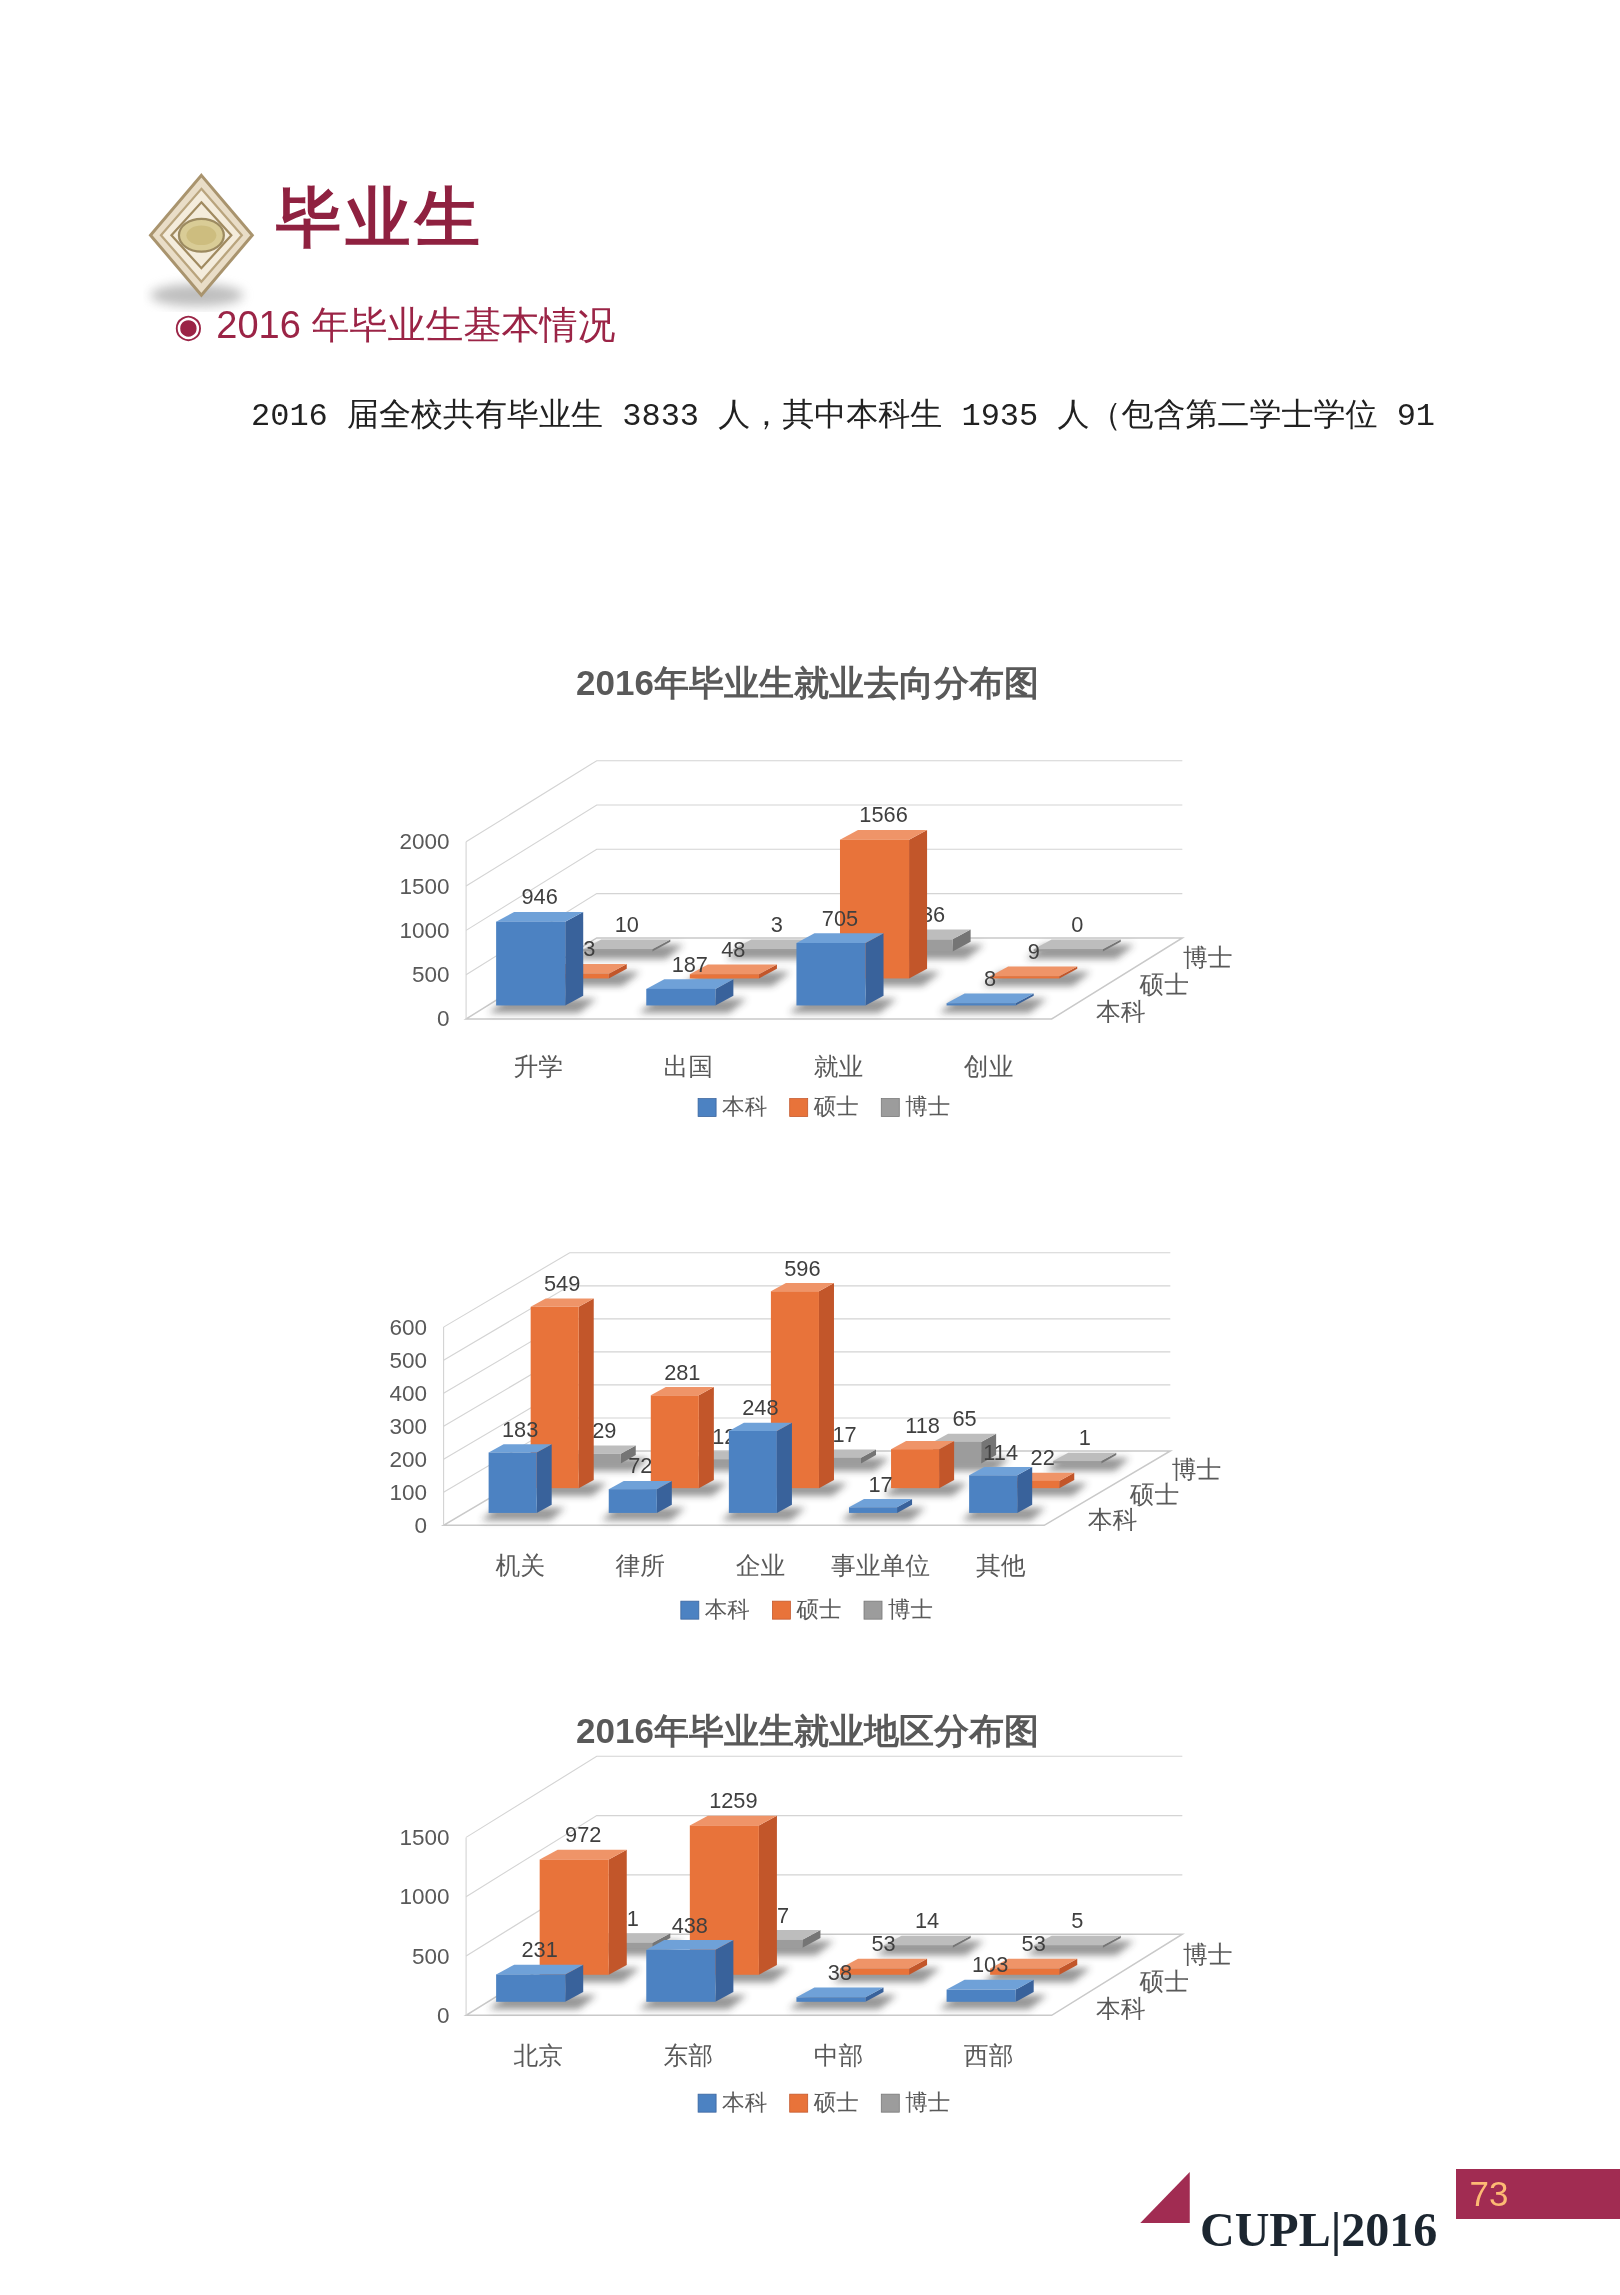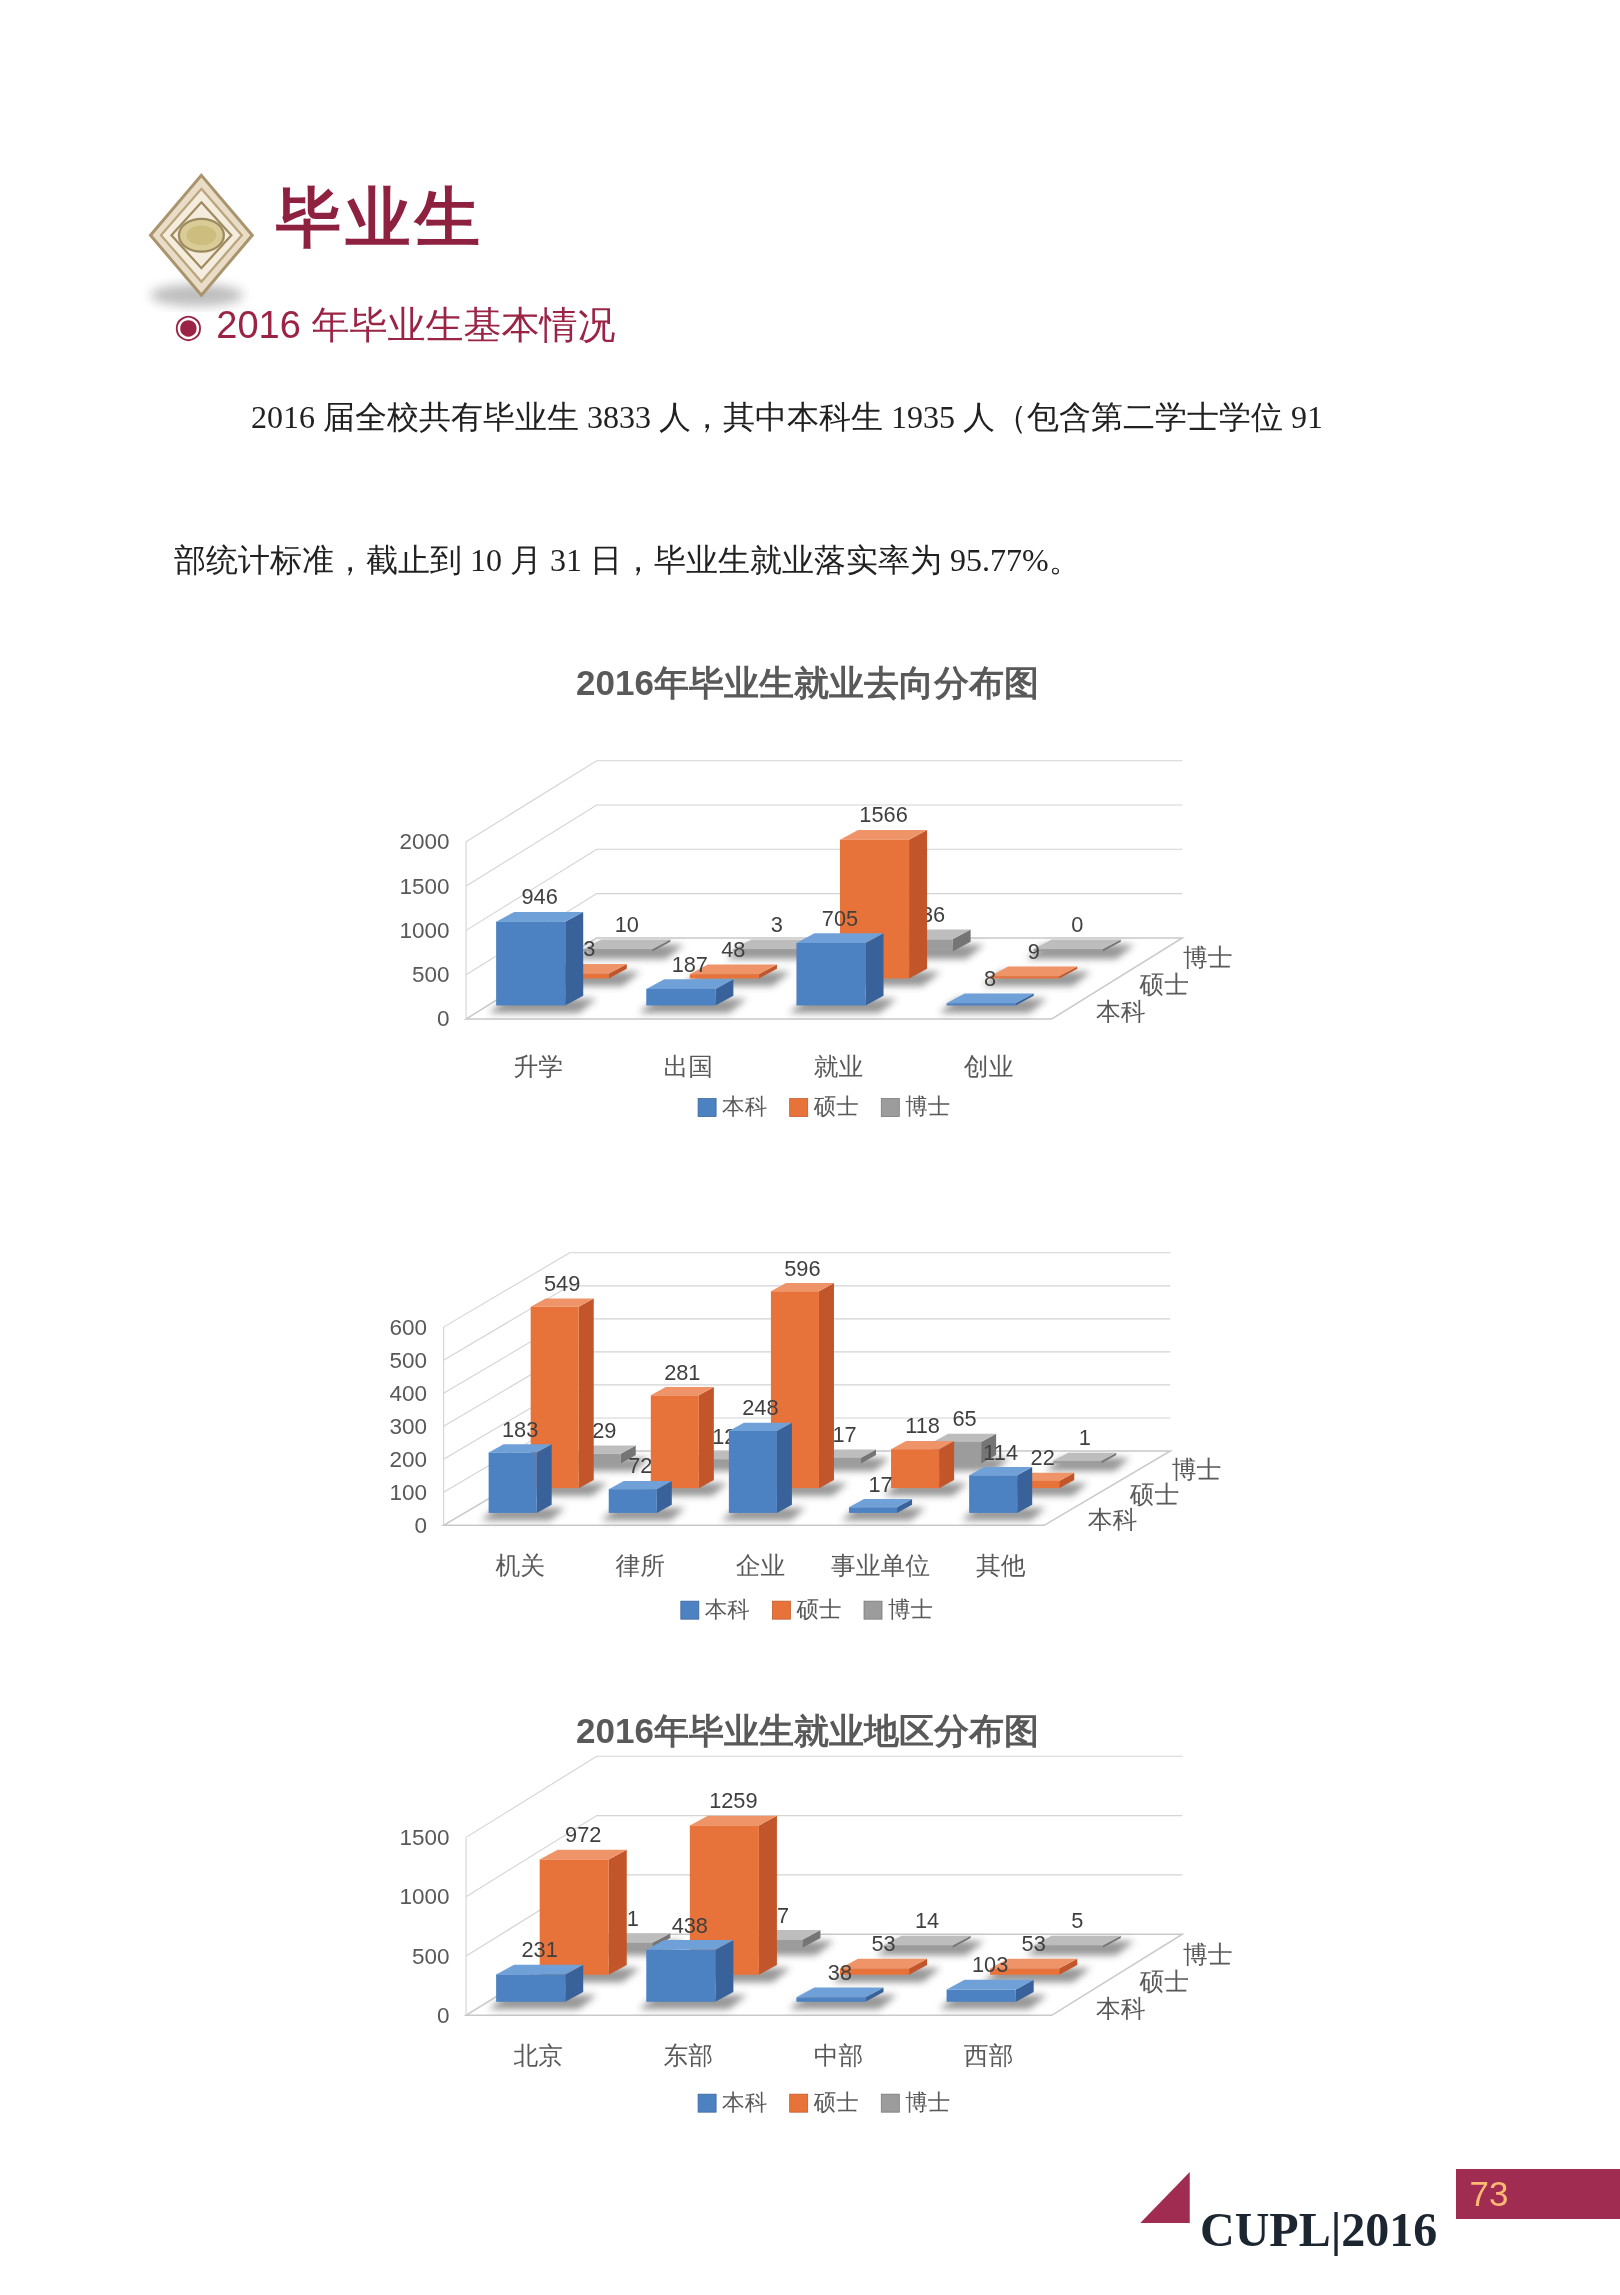--- a/index.html
+++ b/index.html
@@ -15,21 +15,21 @@
     font-weight:bold;font-size:65px;line-height:1;letter-spacing:4.5px;
   }
   .section-heading{
     font-size:38px;line-height:1;display:flex;align-items:center;gap:13.5px;
   }
   .section-bullet{font-size:33px;line-height:1;}
 
   
   .para-line{
     font-size:32px;line-height:1;white-space:pre;color:#212121;
-    font-family:Liberation Serif, serif;
+    font-family:Liberation Mono, monospace;
   }
 
   
   .chart-title{
     width:871px;text-align:center;font-size:35px;font-weight:bold;color:#595959;
     font-family:"Liberation Sans","DejaVu Sans",sans-serif;
   }
 
   
   .footer-brand{
@@ -62,21 +62,20 @@
   </svg>
 
   <div class="abs main-title" style="left:276px;top:186px;color:#8F2140;">毕业生</div>
 
   <div class="abs section-heading" style="left:174px;top:306px;color:#9B2446;">
     <span class="section-bullet">◉</span>
     <span>2016 年毕业生基本情况</span>
   </div>
 
   <div class="abs para-line" style="left:251px;top:401px;">2016 届全校共有毕业生 3833 人，其中本科生 1935 人（包含第二学士学位 91</div>
-  <div class="abs para-line" style="left:174px;top:544px;">部统计标准，截止到 10 月 31 日，毕业生就业落实率为 95.77%。</div>
 
   <div class="abs chart-title" style="left:372px;top:660px;text-align:center;">2016年毕业生就业去向分布图</div>
   <svg class="abs" style="left:376px;top:702px;" width="961" height="432" viewBox="0 0 1280 575" id="chart-svg-0">
       <defs>
         <filter id="blur0" x="-80%" y="-80%" width="260%" height="260%">
           <feGaussianBlur stdDeviation="5"></feGaussianBlur>
         </filter>
       </defs>
       <polygon points="120,422 900,422 1074,314 294,314" fill="#ffffff" stroke="#C9C9C9" stroke-width="2"></polygon>
       <line x1="120" y1="422" x2="120" y2="186" stroke="#D4D4D4" stroke-width="1.5"></line>

